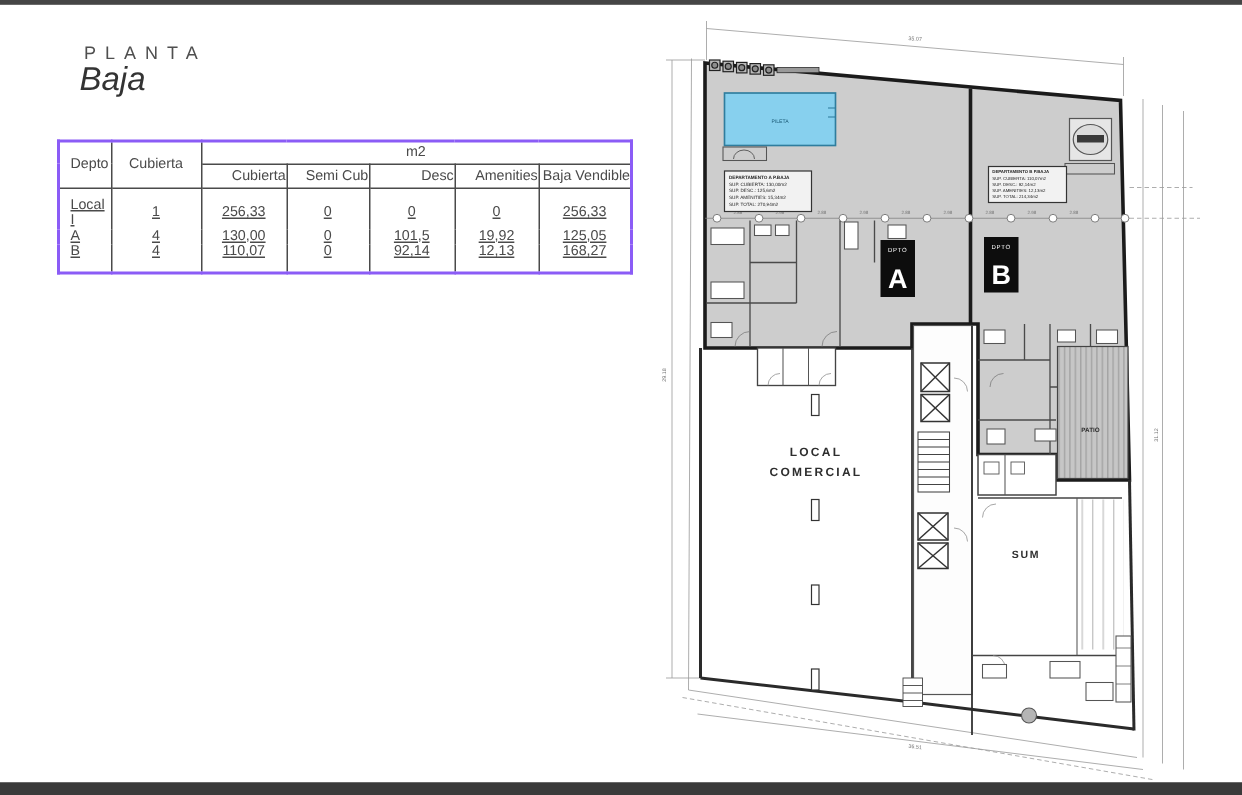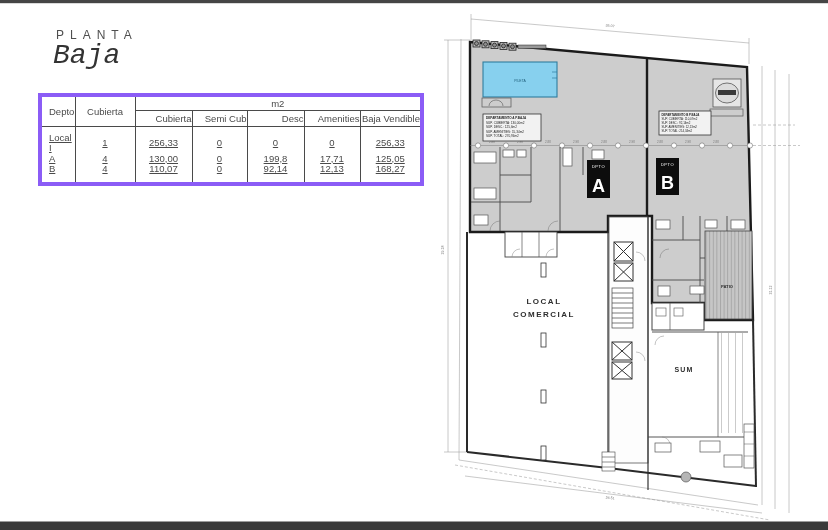--- a/index.html
+++ b/index.html
@@ -1,26 +1,26 @@
 <!DOCTYPE html>
 <html><head>
 <meta charset="utf-8">
 <style>
   html,body{margin:0;padding:0;background:#ffffff;}
   .page{position:relative;width:828px;height:530px;background:#ffffff;overflow:hidden;
         font-family:"Liberation Sans",sans-serif;}
   .kicker{position:absolute;left:56px;top:28px;font-size:12px;letter-spacing:6px;
           color:#4f4f4f;font-weight:400;}
-  .big-title{position:absolute;left:53px;top:40px;font-family:Liberation Mono, monospace;
-             font-style:italic;font-size:28px;color:#333;}
+  .big-title{position:absolute;left:53px;top:40px;font-family:Liberation Sans, sans-serif;
+             font-style:italic;font-size:22px;color:#333;}
   .areas-table{position:absolute;left:38px;top:93px;width:382px;border-collapse:collapse;
                font-size:9.5px;color:#4a4a4a;table-layout:fixed;}
   .areas-table td{border-left:1px solid #4a4a4a;border-right:1px solid #4a4a4a;
                   text-align:center;padding:0;}
-  .areas-table{border:4px solid #8b5cf6;}
+  .areas-table{border:2px solid #8b5cf6;}
   .areas-table .hdr{height:15px;}
   .areas-table .m2cell{border-bottom:1px solid #4a4a4a;}
   .areas-table .sub td{border-bottom:1px solid #4a4a4a;height:15px;text-align:right;}
   .areas-table .rs{border-bottom:1px solid #4a4a4a;}
   .areas-table tbody td{border-bottom:none;line-height:10.5px;text-decoration:underline;}
   .areas-table tbody tr:first-child td{padding-top:6px;}
   .areas-table tbody tr:last-child td{padding-bottom:7px;}
   .areas-table .lft{text-align:left;padding-left:7px;}
   svg text{font-family:"Liberation Sans",sans-serif;}
 </style>
@@ -64,22 +64,22 @@
         <td>0</td>
         <td>0</td>
         <td>0</td>
         <td>256,33</td>
       </tr>
       <tr>
         <td class="lft">A</td>
         <td>4</td>
         <td>130,00</td>
         <td>0</td>
-        <td>199,8</td>
-        <td>17,71</td>
+        <td>101,5</td>
+        <td>19,92</td>
         <td>125,05</td>
       </tr>
       <tr>
         <td class="lft">B</td>
         <td>4</td>
         <td>110,07</td>
         <td>0</td>
         <td>92,14</td>
         <td>12,13</td>
         <td>168,27</td>

